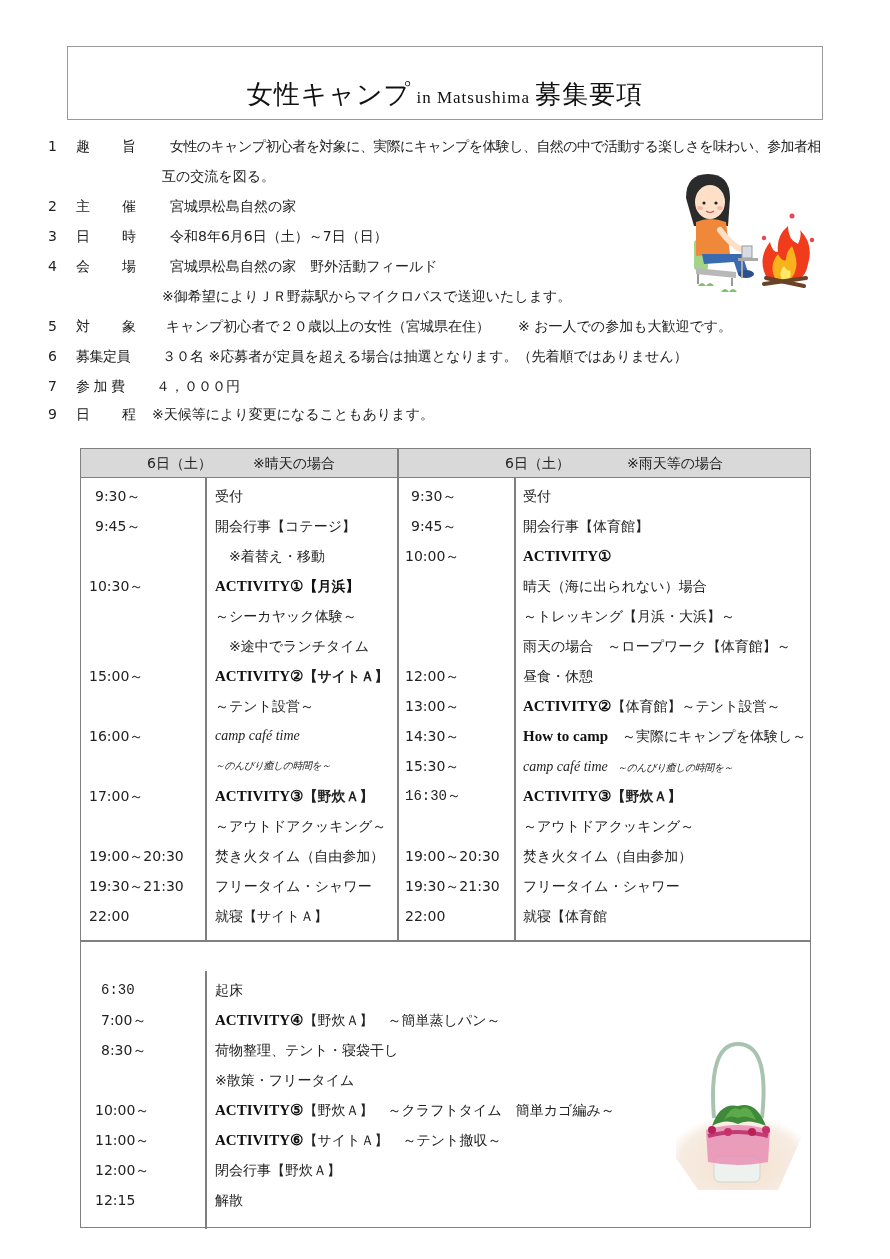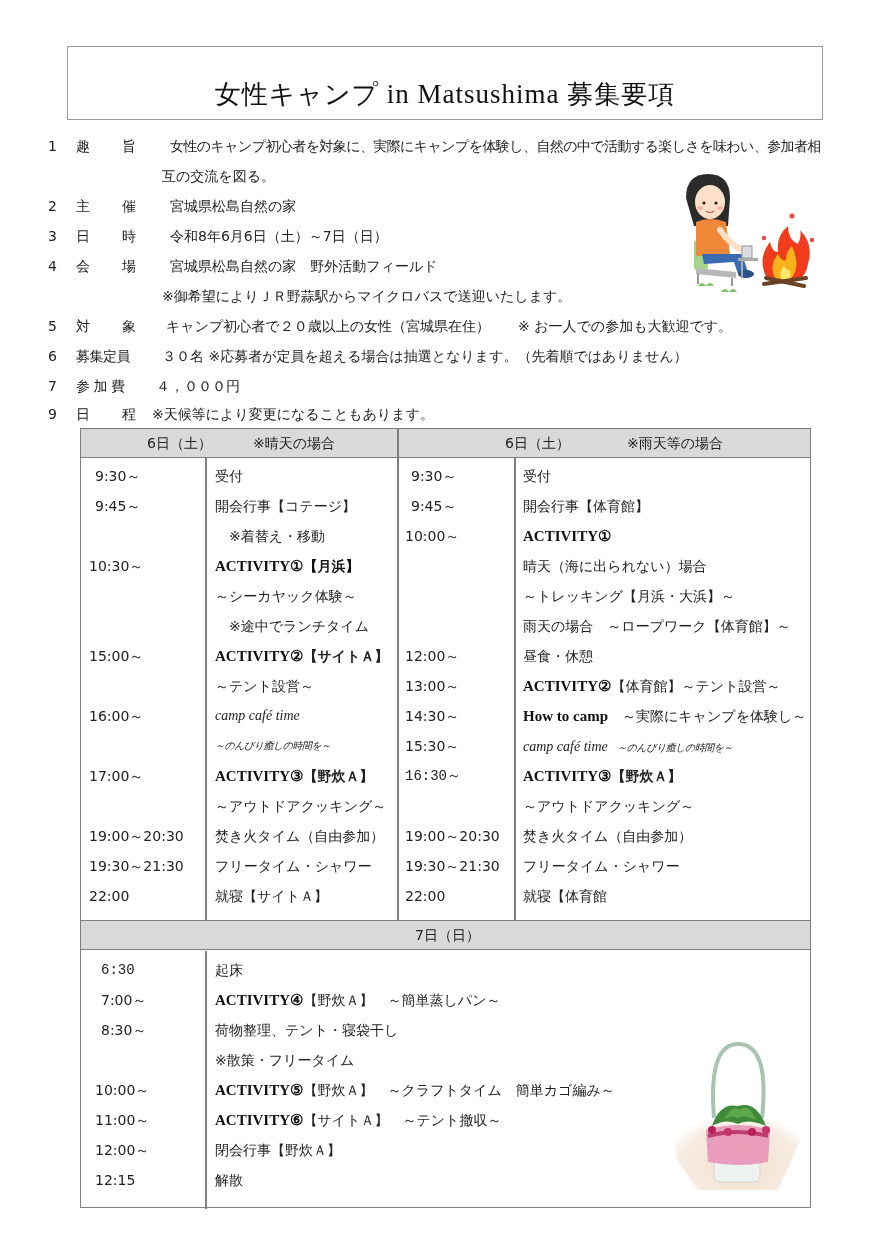--- a/index.html
+++ b/index.html
@@ -19,39 +19,39 @@
     }
     .title-sub {
       position: absolute; left: 10px; top: 8px;
       font-size: 13.5px; letter-spacing: -0.3px; color: #222;
     }
     .title-main {
       position: absolute; left: 0; right: 0; top: 30px;
       text-align: center;
       font-size: 26px; letter-spacing: 1px; color: #111;
     }
-    .title-main .latin { font-family: "Liberation Serif", "DejaVu Serif", serif; font-size: 27px; }
+    .title-main .latin { font-family: "Liberation Serif", "DejaVu Serif", serif; font-size: 17px; }
 
     .item {
       position: absolute; left: 48px;
       font-size: 14px; line-height: 20px; white-space: nowrap; color: #222;
     }
     .item .num { position: absolute; left: 0; width: 14px; }
     .item .lbl1 { position: absolute; left: 28px; }
     .item .lbl2 { position: absolute; left: 74px; }
     .item .lblw { position: absolute; left: 28px; letter-spacing: -0.5px; }
     .item .body { position: absolute; left: 122px; }
     .cont { position: absolute; left: 162px; font-size: 14px; line-height: 20px; white-space: nowrap; }
 
     .illus-camp { position: absolute; left: 676px; top: 168px; width: 150px; height: 130px; }
     .illus-basket { position: absolute; left: 668px; top: 1040px; width: 140px; height: 160px; }
 
     .sched {
       position: absolute;
-      left: 80px; top: 428px;
+      left: 80px; top: 448px;
       width: 731px; height: 780px;
       border: 1.5px solid #7f7f7f;
     }
     .hdr {
       position: absolute; height: 29px;
       background: #d9d9d9;
       border-bottom: 1.5px solid #7f7f7f;
       font-size: 14px; line-height: 29px; white-space: nowrap;
     }
     .vline { position: absolute; width: 1.5px; background: #7f7f7f; }
@@ -179,23 +179,20 @@
   <div class="hdr" style="left:316px; top:0; width:413px;">
     <span style="position:absolute; left:108px;">6日（土）</span>
     <span style="position:absolute; left:230px;">※雨天等の場合</span>
   </div>
 
   <div class="vline" style="left:316px; top:0; height:492px;"></div>
   <div class="vline" style="left:124px; top:29px; height:463px;"></div>
   <div class="vline" style="left:433px; top:29px; height:463px;"></div>
 
   <div class="hline" style="left:0; top:491px; width:729px;"></div>
-  <div class="hdr" style="left:0; top:492px; width:729px;">
-    <span style="position:absolute; left:334px;">7日（日）</span>
-  </div>
   <div class="vline" style="left:124px; top:522px; height:258px;"></div>
 
   <div class="row" style="left:0; top:37px; width:316px;">
     <span class="t" style="left:14px;">9:30～</span>
     <span class="a" style="left:134px;">受付</span>
   </div>
   <div class="row" style="left:0; top:67px; width:316px;">
     <span class="t" style="left:14px;">9:45～</span>
     <span class="a" style="left:134px;">開会行事【コテージ】</span>
   </div>

